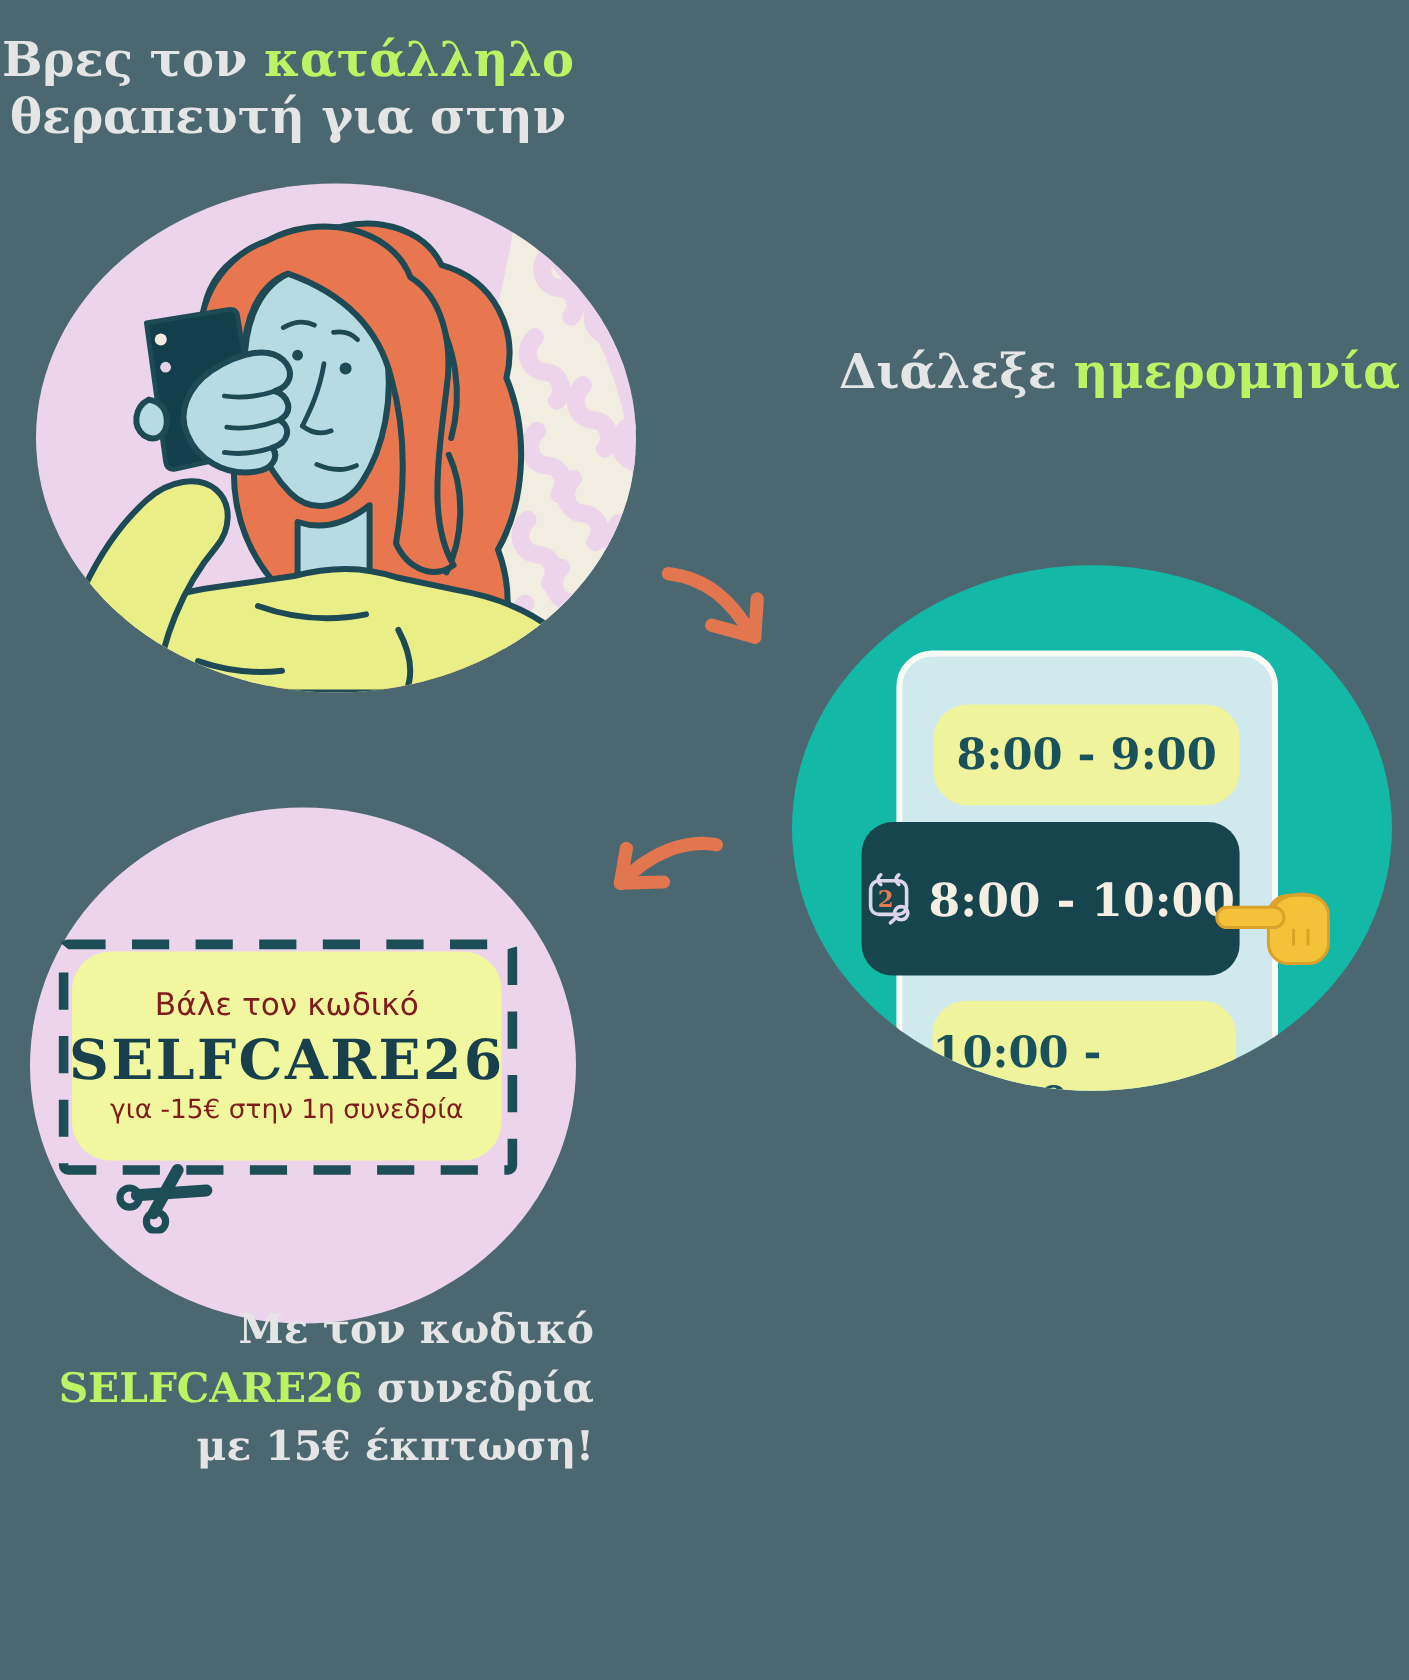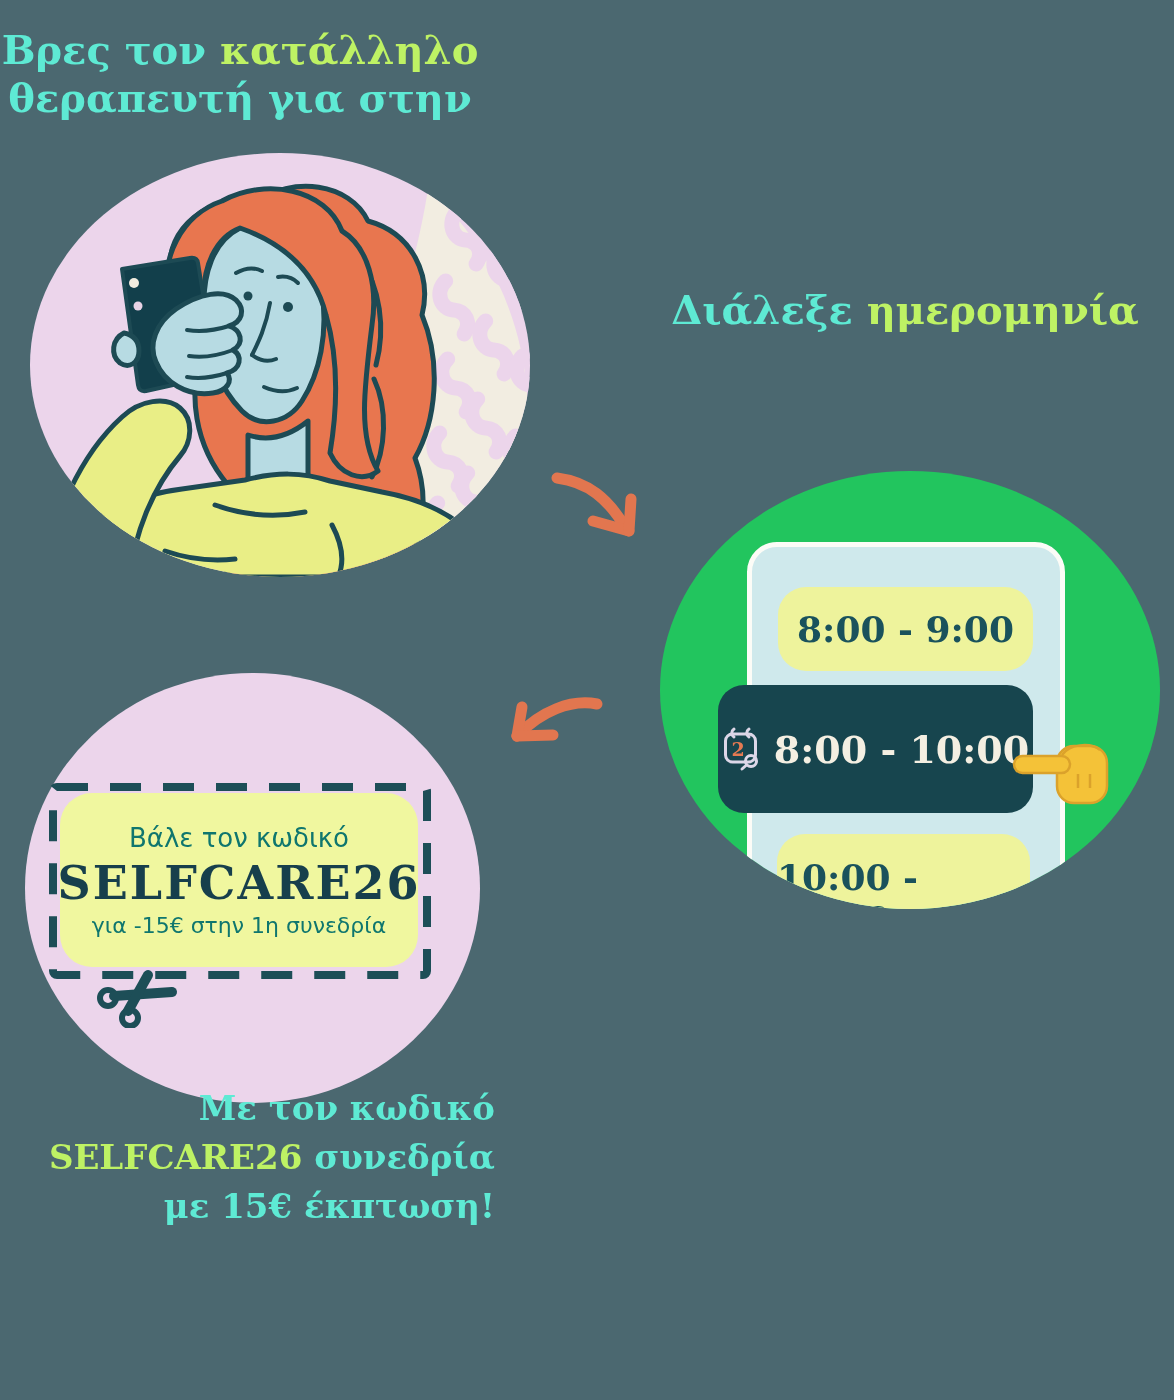--- a/index.html
+++ b/index.html
@@ -1,47 +1,47 @@
 <!DOCTYPE html>
 <html><head>
 <meta charset="utf-8">
 <style>
   html,body{margin:0;padding:0;background:#4b6870;}
   #canvas{position:relative;width:1174px;height:1400px;background:#4b6870;overflow:hidden;
           font-family:"DejaVu Serif","Liberation Serif",serif;}
   .headline{position:absolute;text-align:center;font-weight:700;color:#1d4e57;}
   #h1{left:0;top:26px;width:480px;font-size:40px;line-height:48px;}
-  #h2{left:665px;top:286px;width:480px;font-size:40px;line-height:48px;}
+  #h2{left:693px;top:286px;width:480px;font-size:40px;line-height:48px;}
   #footer-h{left:15px;top:1084px;width:480px;font-size:34px;line-height:49px;text-align:right;}
   .orange{color:#bef264;}
-  .teal{color:#5eead4;}
+  .teal{color:#e5e5e5;}
 
   .circle{position:absolute;border-radius:50%;overflow:hidden;}
   #circle1{left:30px;top:153px;width:500px;height:424px;background:#ecd5eb;}
-  #circle2{left:660px;top:471px;width:500px;height:438px;background:#22c55e;}
+  #circle2{left:660px;top:471px;width:500px;height:438px;background:#14b8a6;}
   #circle3{left:25px;top:673px;width:455px;height:430px;background:#ecd5eb;}
 
   
   #picker-card{position:absolute;left:87px;top:71px;width:318px;height:400px;
     background:#cfe9ec;border:5px solid #fcfcf7;border-radius:30px;box-sizing:border-box;}
   .pill{position:absolute;background:#eef39c;border-radius:28px;display:flex;
     align-items:center;justify-content:center;font-weight:700;font-size:36px;color:#1a525c;}
   #slot1{left:118px;top:116px;width:255px;height:84px;}
   #slot3{left:117px;top:352px;width:253px;height:110px;align-items:flex-start;padding-top:0;margin-top:11px;}
   #slot3 span{margin-top:22px;}
   #slot2{position:absolute;left:58px;top:214px;width:315px;height:128px;border-radius:26px;
     background:#17454e;display:flex;align-items:center;justify-content:center;gap:12px;
     font-weight:700;font-size:38px;color:#f4efe2;}
   #hand{position:absolute;left:352px;top:270px;}
 
   
   #coupon-box{position:absolute;left:60px;top:793px;width:358px;height:174px;background:#f0f79f;
     border-radius:32px;display:flex;flex-direction:column;align-items:center;justify-content:center;
     gap:4px;}
-  .c-intro,.c-terms{font-family:"DejaVu Sans","Liberation Sans",sans-serif;color:#0f766e;}
+  .c-intro,.c-terms{font-family:"DejaVu Sans","Liberation Sans",sans-serif;color:#7f1d1d;}
   .c-intro{font-size:26px;}
   .c-terms{font-size:22px;}
   .c-code{font-size:46px;font-weight:700;color:#173f4c;letter-spacing:2px;line-height:52px;}
   .abs{position:absolute;}
 </style>
 </head>
 <body>
 
 <div id="canvas">
 

